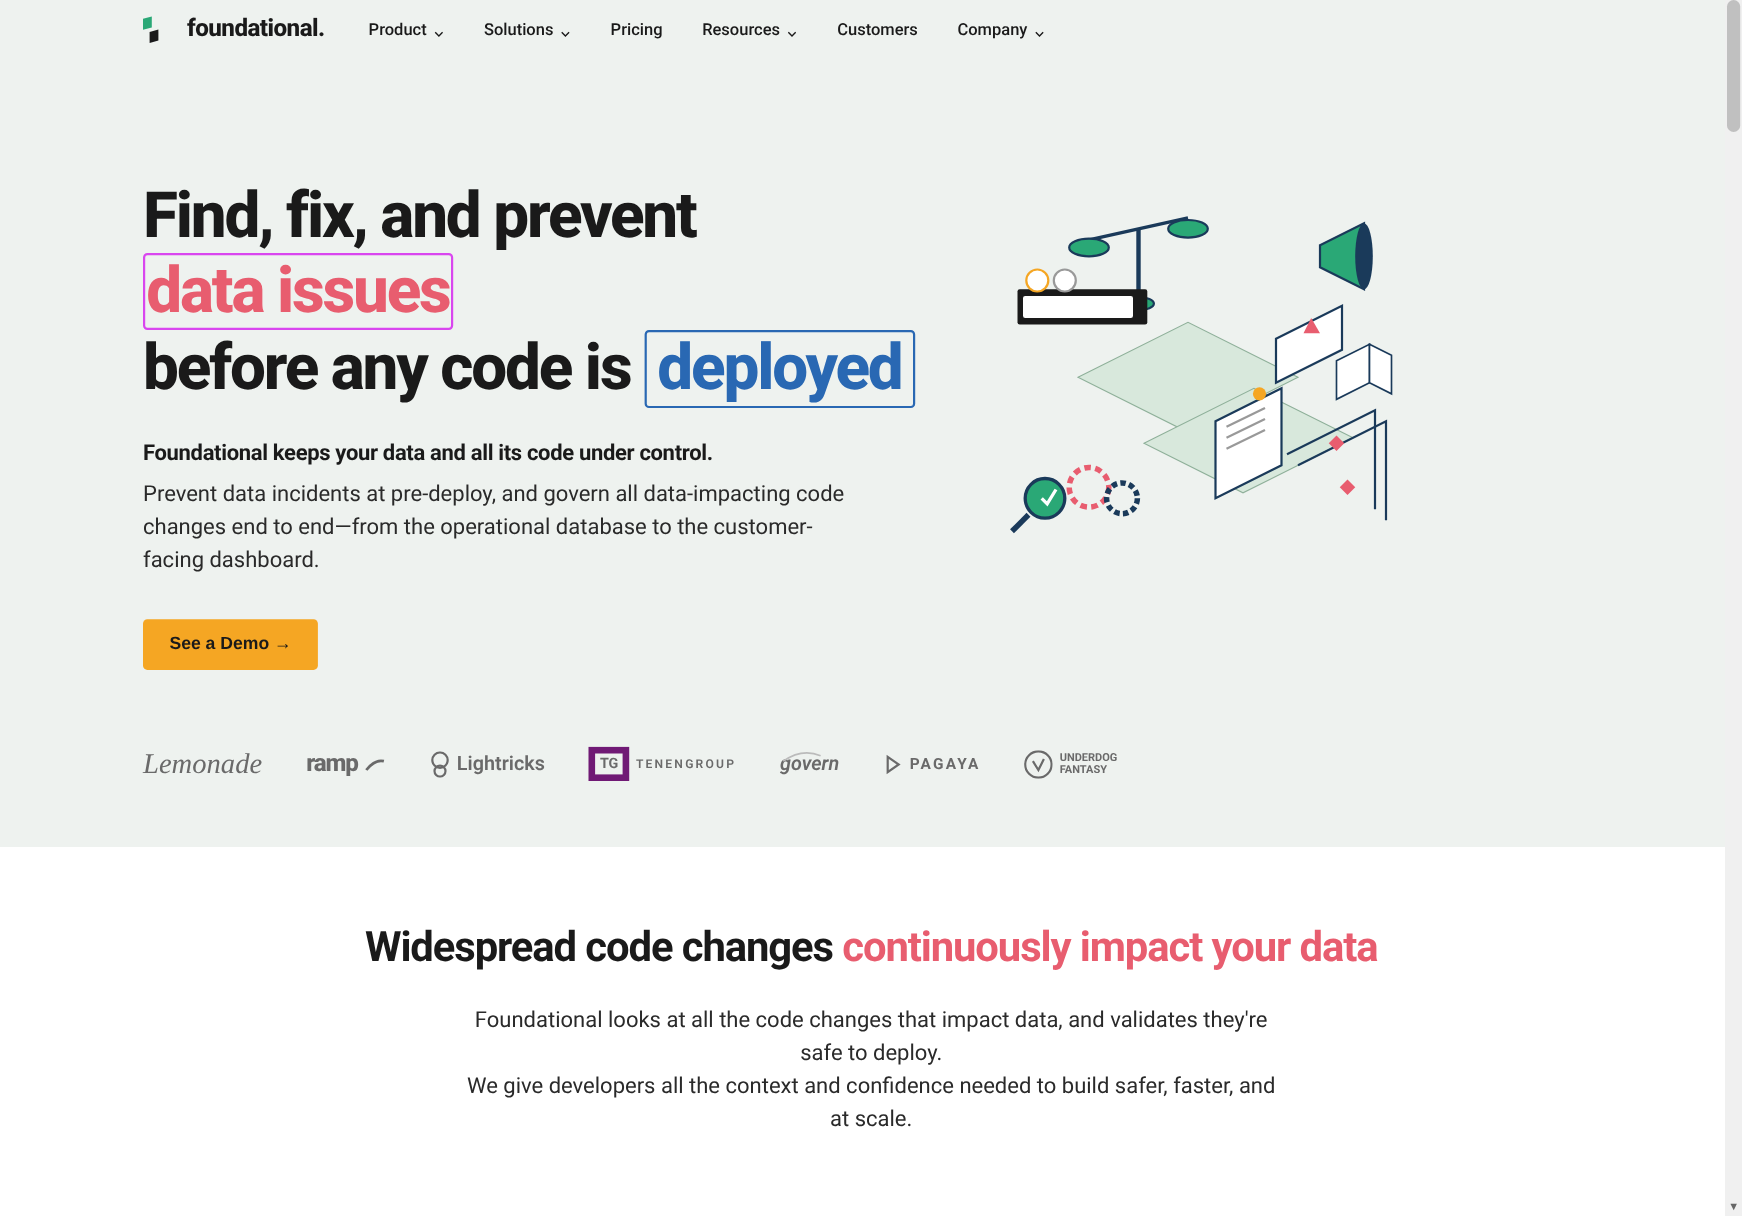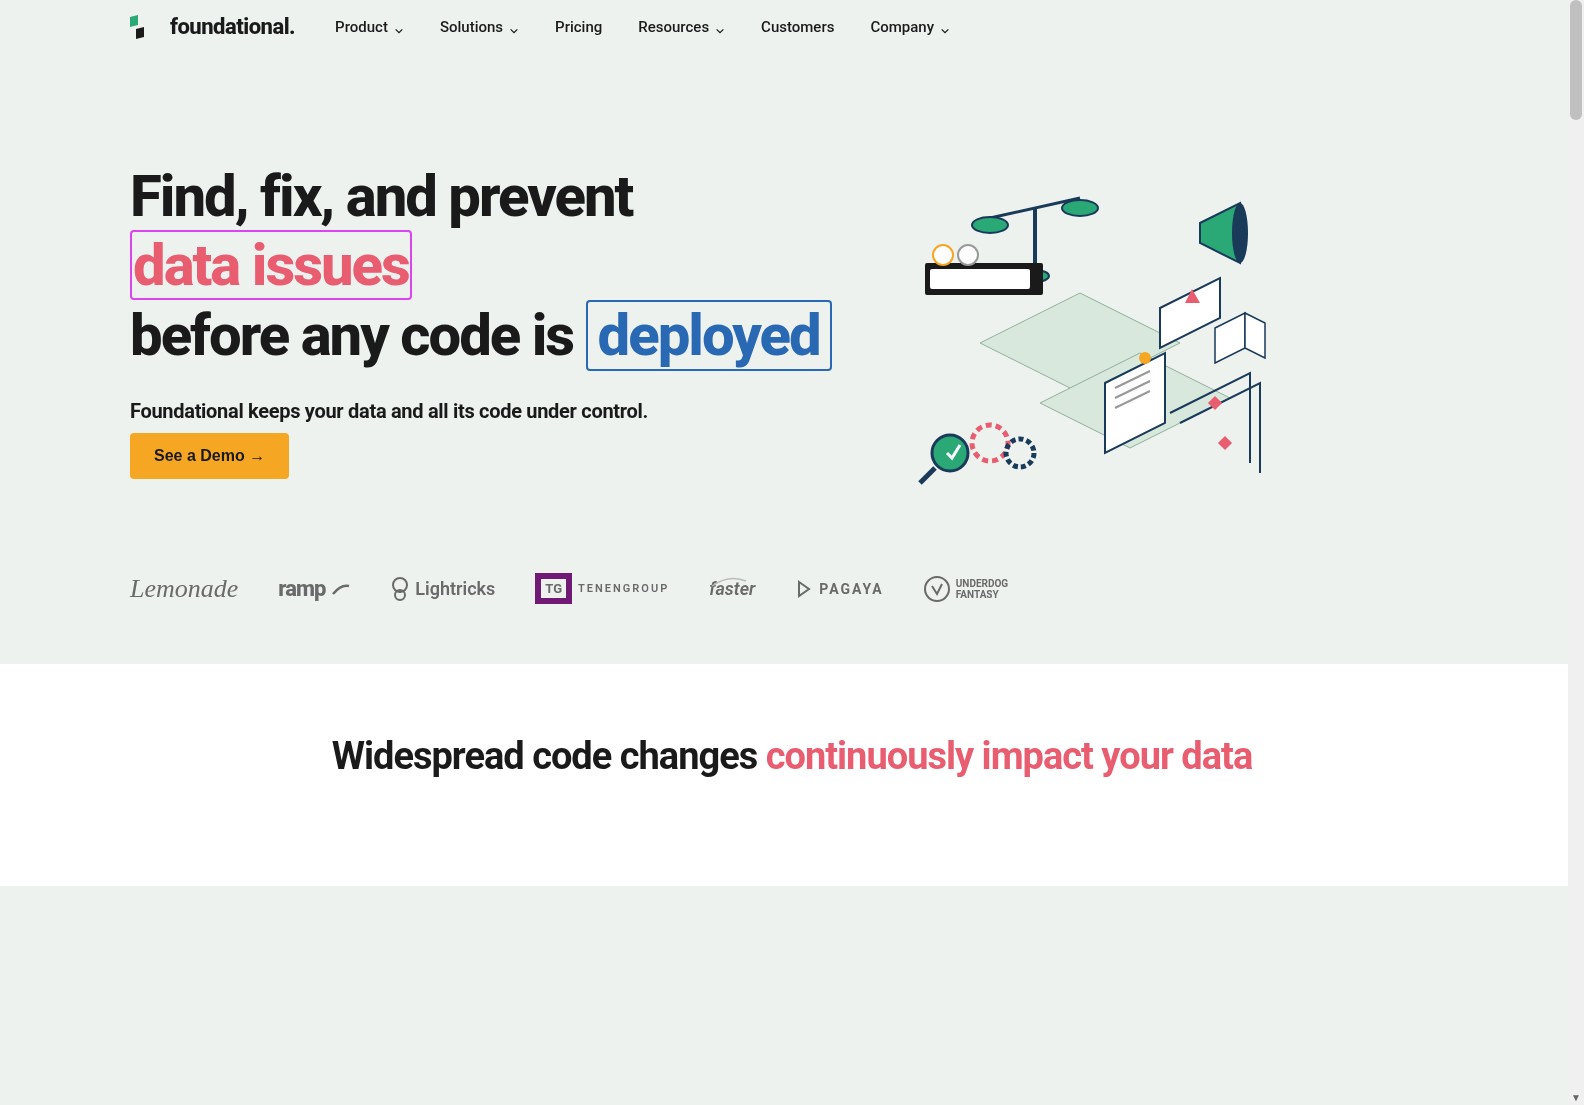--- a/index.html
+++ b/index.html
@@ -308,20 +308,21 @@
 
 <section class="hero">
   <div class="hero-text">
     <h1 class="hero-title">
       <span>Find, fix, and prevent</span>
       <span class="highlight-red">data issues</span><br>
       <span>before any code is</span>
       <span class="highlight-blue">deployed</span>
     </h1>
     <p class="hero-sub-bold">Foundational keeps your data and all its code under control.</p>
+    <p class="hero-sub">Prevent data incidents at pre-deploy, and govern all data-impacting code changes end to end—from the operational database to the customer-facing dashboard.</p>
     <button class="cta-hero">See a Demo →</button>
   </div>
   <div class="hero-illustration">
     <svg viewBox="0 0 380 340" width="380" height="340">
 
       <polygon points="90,180 190,130 290,180 190,230" fill="#d8e8dc" stroke="#8fb09a" stroke-width="1"></polygon>
       <polygon points="150,240 250,190 340,235 240,285" fill="#d8e8dc" stroke="#8fb09a" stroke-width="1"></polygon>
 
       <line x1="145" y1="45" x2="145" y2="110" stroke="#1a3a5a" stroke-width="4"></line>
       <line x1="100" y1="55" x2="190" y2="35" stroke="#1a3a5a" stroke-width="3"></line>
@@ -380,21 +381,21 @@
     <span>Lightricks</span>
   </div>
   <div class="logo-item">
     <span class="tg-box">TG</span>
     <span style="font-size:11px;letter-spacing:2px">TENENGROUP</span>
   </div>
   <div class="logo-item" style="font-style:italic">
     <svg width="40" height="20" viewBox="0 0 40 20" style="position:absolute;margin-top:-16px">
         <path d="M3 15 Q20 3 37 10" stroke="#bbb" stroke-width="1.5" fill="none"></path>
       </svg>
-    <span>faster</span>
+    <span>govern</span>
   </div>
   <div class="logo-item upper">
     <svg width="18" height="18" viewBox="0 0 18 18">
         <polygon points="4,2 14,9 4,16" fill="none" stroke="#6a6a6a" stroke-width="2"></polygon>
       </svg>
     <span>PAGAYA</span>
   </div>
   <div class="logo-item">
     <svg width="26" height="26" viewBox="0 0 26 26">
         <circle cx="13" cy="13" r="12" fill="none" stroke="#6a6a6a" stroke-width="2"></circle>
@@ -405,19 +406,23 @@
         <div>FANTASY</div>
     </div>
   </div>
 </section>
 
 <section class="section2">
   <h2 class="section2-title">
     <span>Widespread code changes</span>
     <span class="red">continuously impact your data</span>
   </h2>
+  <p class="section2-sub">
+    <span>Foundational looks at all the code changes that impact data, and validates they're safe to deploy.</span><br>
+    <span>We give developers all the context and confidence needed to build safer, faster, and at scale.</span>
+  </p>
 </section>
 
 <div class="scrollbar">
   <div class="scrollbar-arrow up">▲</div>
   <div class="scrollbar-thumb"></div>
   <div class="scrollbar-arrow down">▼</div>
 </div>
 
 </body></html>

